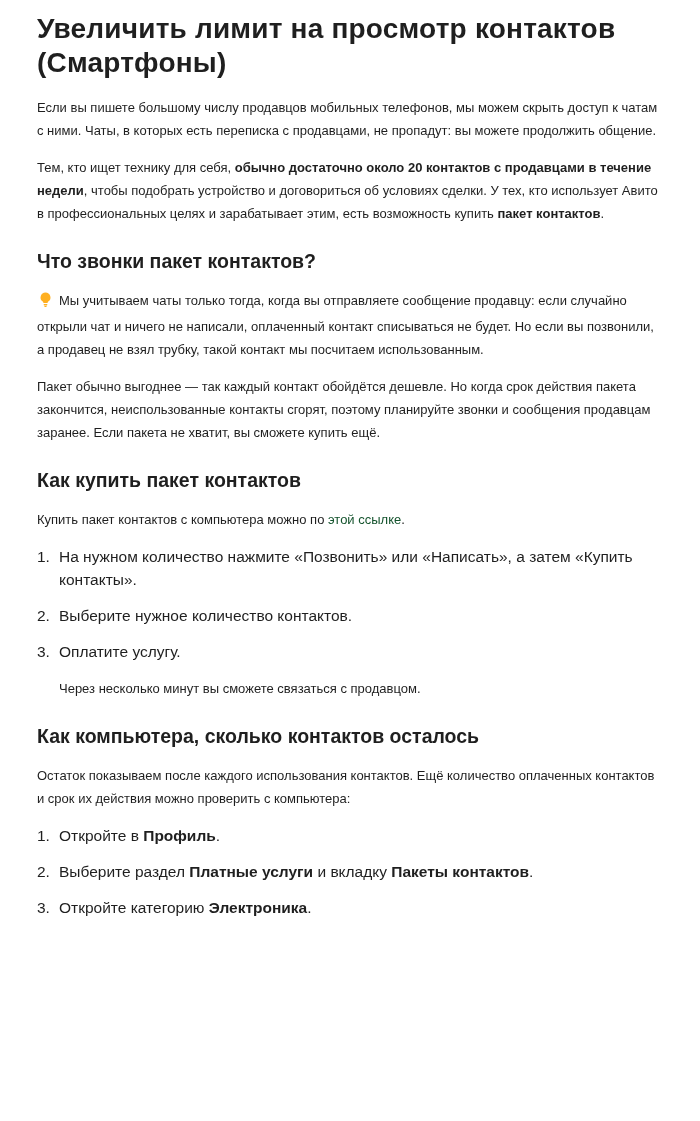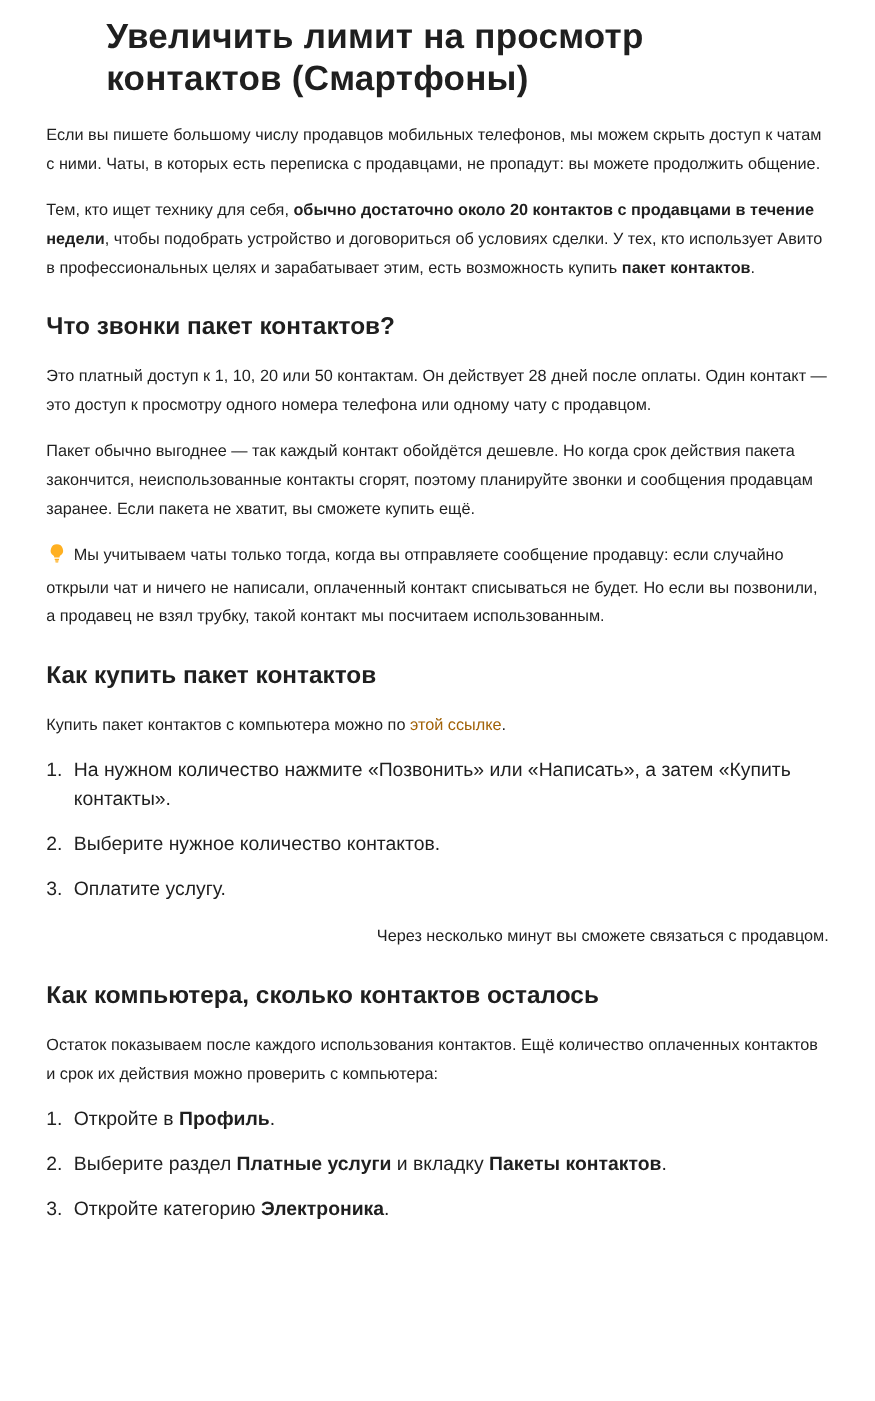--- a/index.html
+++ b/index.html
@@ -13,81 +13,79 @@
   }
   .article {
     padding: 12px 37px 10px 37px;
   }
   h1 {
     font-size: 28px;
     line-height: 34px;
     font-weight: bold;
     letter-spacing: 0.2px;
     margin-bottom: 16px;
-    margin-left: 48px;
   }
   h2 {
     font-size: 19.5px;
     line-height: 24px;
     font-weight: bold;
     margin-top: 24px;
     margin-bottom: 16px;
   }
   p {
     font-size: 13px;
     line-height: 23px;
     margin-bottom: 14px;
   }
   b { font-weight: bold; }
   a.text-link {
-    color: #a16207;
+    color: #14532d;
     text-decoration: none;
     cursor: pointer;
   }
   .olist { margin-bottom: 14px; }
   .oli {
     display: flex;
     font-size: 15.5px;
     line-height: 23px;
     margin-bottom: 13px;
   }
   .oli .num {
     flex: 0 0 22px;
     width: 22px;
   }
   .oli .li-text { flex: 1; }
-  .indent { margin-left: 22px; text-align: right; }
+  .indent { margin-left: 22px; }
   .tip-icon {
     display: inline-block;
     vertical-align: -3px;
     margin-right: 5px;
   }
 </style>
 </head>
 <body>
 
 <div class="article">
 
   <h1>Увеличить лимит на просмотр контактов (Смартфоны)</h1>
 
   <p>Если вы пишете большому числу продавцов мобильных телефонов, мы можем скрыть доступ к чатам с ними. Чаты, в которых есть переписка с продавцами, не пропадут: вы можете продолжить общение.</p>
 
   <p><span>Тем, кто ищет технику для себя, </span><b>обычно достаточно около 20 контактов с продавцами в течение недели</b><span>, чтобы подобрать устройство и договориться об условиях сделки. У тех, кто использует Авито в профессиональных целях и зарабатывает этим, есть возможность купить </span><b>пакет контактов</b><span>.</span></p>
 
   <h2>Что звонки пакет контактов?</h2>
 
-  <p>Это платный доступ к 1, 10, 20 или 50 контактам. Он действует 28 дней после оплаты. Один контакт — это доступ к просмотру одного номера телефона или одному чату с продавцом.</p>
-
-  <p>Пакет обычно выгоднее — так каждый контакт обойдётся дешевле. Но когда срок действия пакета закончится, неиспользованные контакты сгорят, поэтому планируйте звонки и сообщения продавцам заранее. Если пакета не хватит, вы сможете купить ещё.</p>
 
   <p><span class="tip-icon"><svg width="17" height="17" viewBox="0 0 24 24" aria-hidden="true">
           <path fill="#ffb021" d="M12 2a7 7 0 0 0-3.9 12.8c.55.38.9 1 .9 1.7v.5h6v-.5c0-.7.35-1.32.9-1.7A7 7 0 0 0 12 2z"></path>
           <path fill="#ffb021" d="M9.5 18.3h5v1a1.2 1.2 0 0 1-1.2 1.2h-2.6a1.2 1.2 0 0 1-1.2-1.2z"></path>
           <path fill="#ffb021" d="M10.3 21.3h3.4v.3a1 1 0 0 1-1 1h-1.4a1 1 0 0 1-1-1z"></path>
         </svg></span><span>Мы учитываем чаты только тогда, когда вы отправляете сообщение продавцу: если случайно открыли чат и ничего не написали, оплаченный контакт списываться не будет. Но если вы позвонили, а продавец не взял трубку, такой контакт мы посчитаем использованным.</span></p>
+
+  <p>Пакет обычно выгоднее — так каждый контакт обойдётся дешевле. Но когда срок действия пакета закончится, неиспользованные контакты сгорят, поэтому планируйте звонки и сообщения продавцам заранее. Если пакета не хватит, вы сможете купить ещё.</p>
 
   <h2>Как купить пакет контактов</h2>
 
   <p><span>Купить пакет контактов с компьютера можно по </span><a class="text-link">этой ссылке</a><span>.</span></p>
 
 
   <div class="olist">
     <div class="oli">
       <span class="num">1.</span>
       <span class="li-text">На нужном количество нажмите «Позвонить» или «Написать», а затем «Купить контакты».</span>

